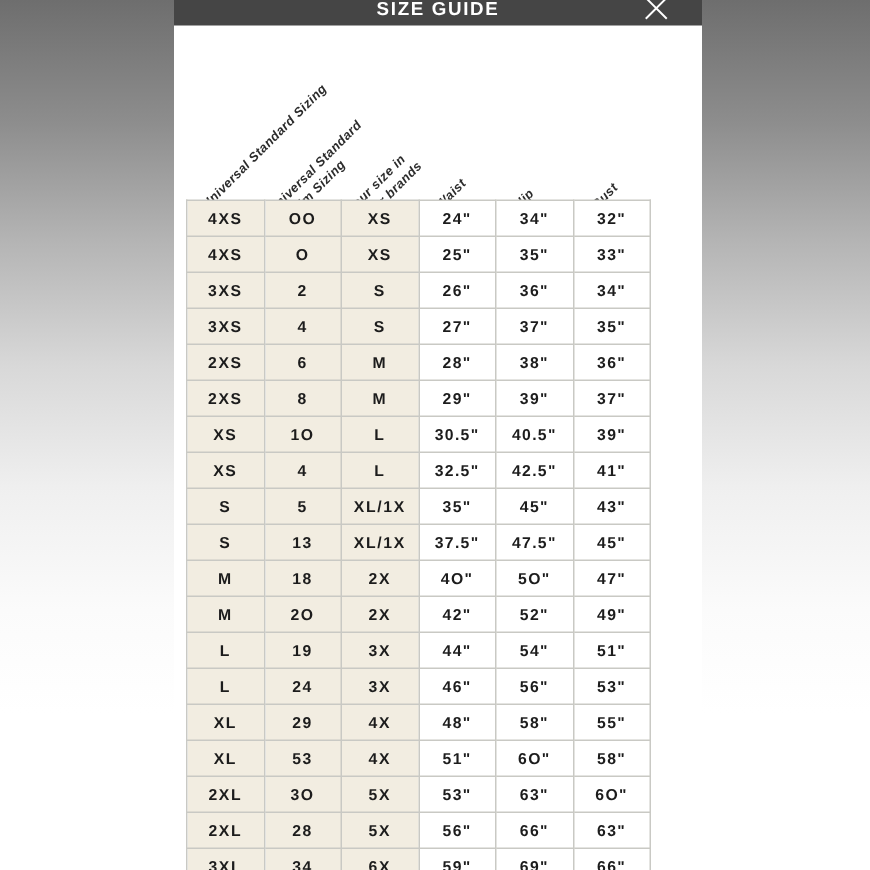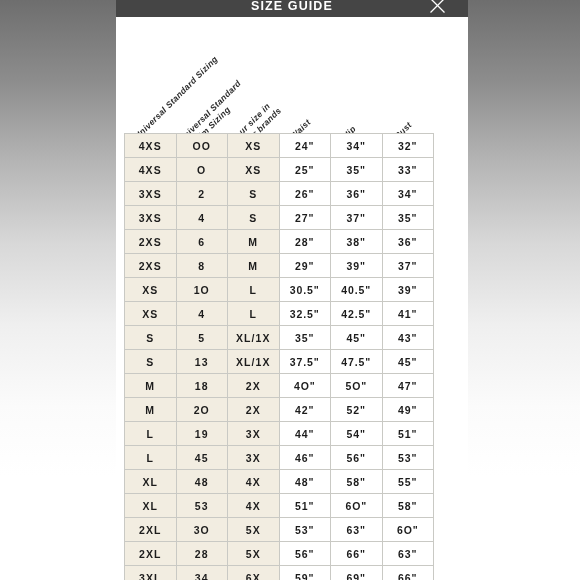--- a/index.html
+++ b/index.html
@@ -256,29 +256,29 @@
         <tr>
           <td class="cream">L</td>
           <td class="cream">19</td>
           <td class="cream">3X</td>
           <td class="white">44"</td>
           <td class="white">54"</td>
           <td class="white">51"</td>
         </tr>
         <tr>
           <td class="cream">L</td>
-          <td class="cream">45</td>
+          <td class="cream">24</td>
           <td class="cream">3X</td>
           <td class="white">46"</td>
           <td class="white">56"</td>
           <td class="white">53"</td>
         </tr>
         <tr>
           <td class="cream">XL</td>
-          <td class="cream">48</td>
+          <td class="cream">29</td>
           <td class="cream">4X</td>
           <td class="white">48"</td>
           <td class="white">58"</td>
           <td class="white">55"</td>
         </tr>
         <tr>
           <td class="cream">XL</td>
           <td class="cream">53</td>
           <td class="cream">4X</td>
           <td class="white">51"</td>

